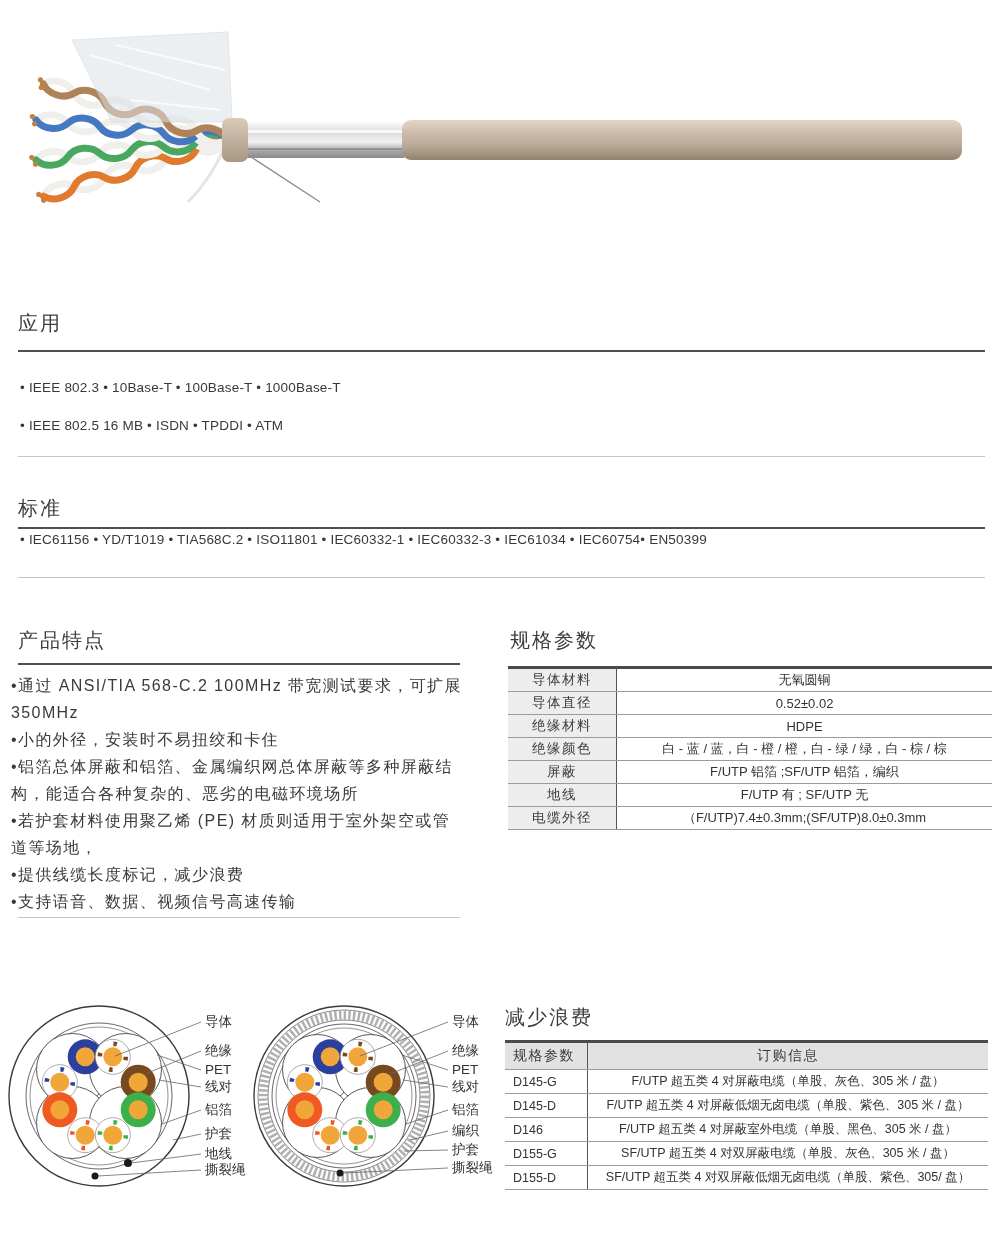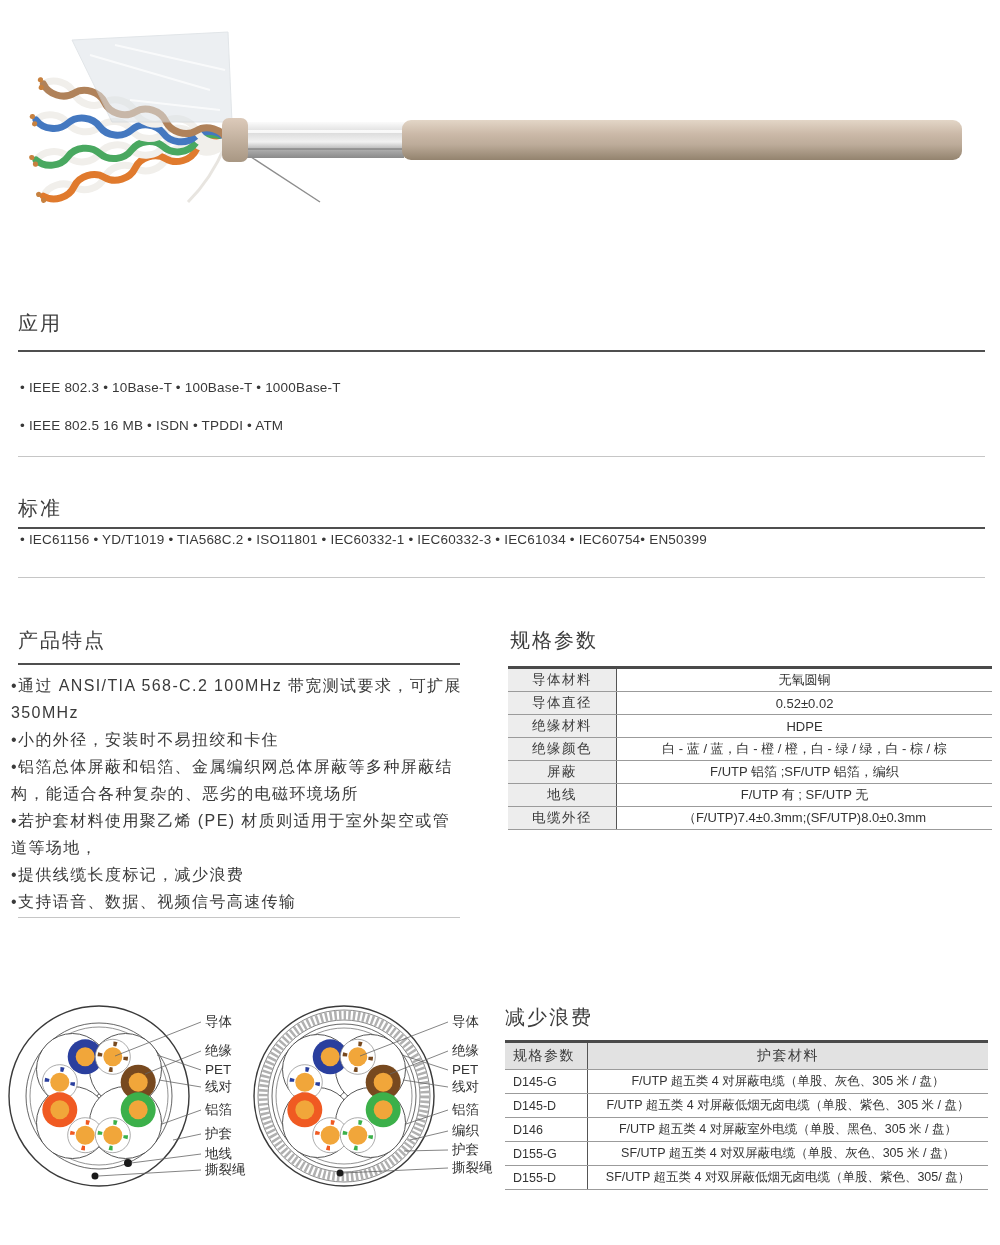--- a/index.html
+++ b/index.html
@@ -267,21 +267,21 @@
       <text x="200" y="166">护套</text>
       <text x="200" y="184">撕裂绳</text>
     </g>
   </svg>
 
   <div class="abs sec-title" style="left:505px;top:1004px;">减少浪费</div>
   <table class="abs order" style="left:505px;top:1040px;">
     <tbody>
         <tr class="hdr">
       <td class="model">规格参数</td>
-      <td class="name">护套材料</td>
+      <td class="name">订购信息</td>
     </tr>
     <tr>
       <td class="model">D145-G</td>
       <td class="name">F/UTP 超五类 4 对屏蔽电缆（单股、灰色、305 米 / 盘）</td>
     </tr>
     <tr>
       <td class="model">D145-D</td>
       <td class="name">F/UTP 超五类 4 对屏蔽低烟无卤电缆（单股、紫色、305 米 / 盘）</td>
     </tr>
     <tr>

